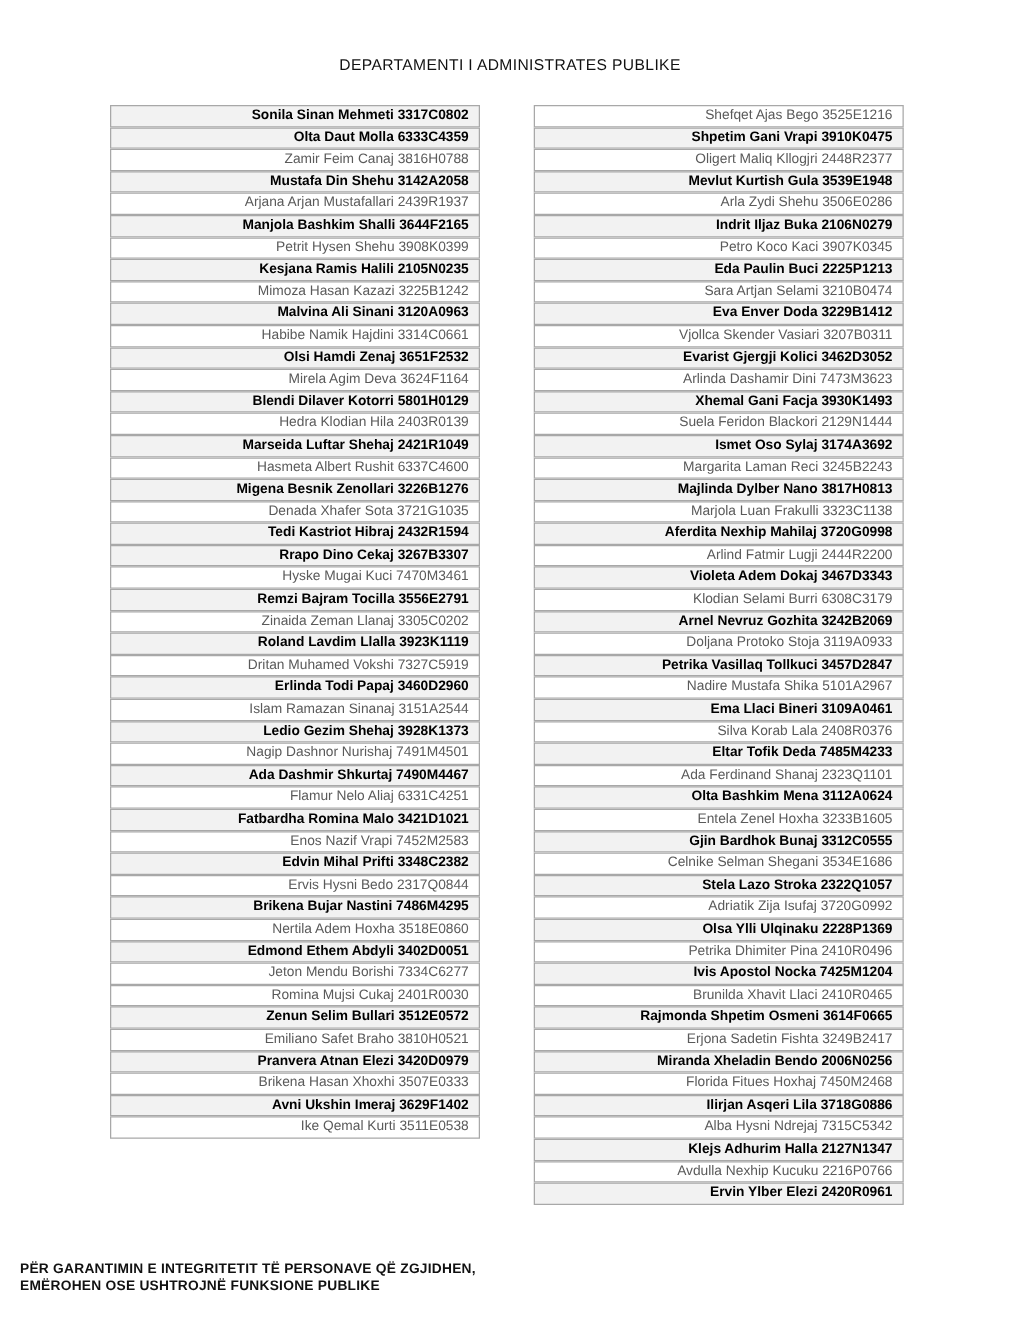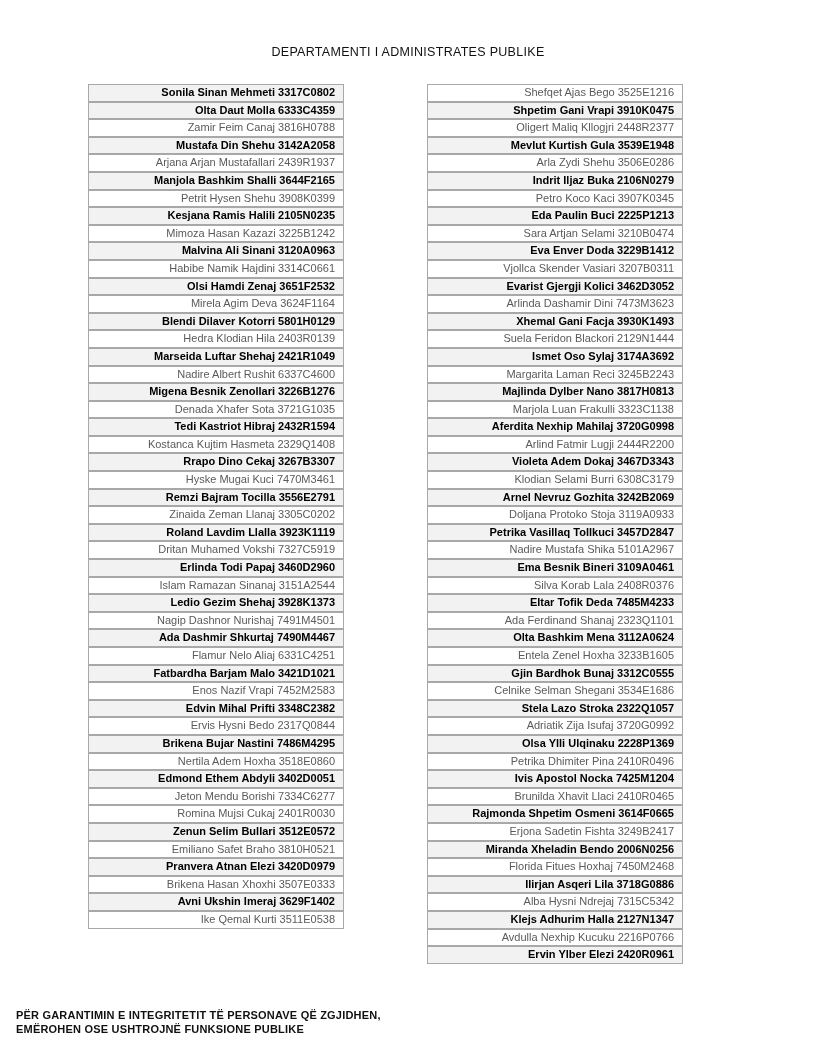--- a/index.html
+++ b/index.html
@@ -18,21 +18,21 @@
     left: 0;
     width: 100%;
     text-align: center;
     font-size: 12.5px;
     letter-spacing: 0.3px;
     color: #111111;
   }
   .col {
     position: absolute;
     top: 72px;
-    width: 256px;
+    width: 296px;
   }
   .col-left  { left: 88px; }
   .col-right { left: 427px; border-radius: 21px; }
   .row {
     box-sizing: border-box;
     height: 17.6px;
     border: 1px solid #a8a8a8;
     background: #ffffff;
     color: #5a5a5a;
     font-size: 11px;
@@ -76,38 +76,37 @@
       <div class="row"><span>Petrit Hysen Shehu</span> <span>3908K0399</span></div>
       <div class="row shaded"><span>Kesjana Ramis Halili</span> <span>2105N0235</span></div>
       <div class="row"><span>Mimoza Hasan Kazazi</span> <span>3225B1242</span></div>
       <div class="row shaded"><span>Malvina Ali Sinani</span> <span>3120A0963</span></div>
       <div class="row"><span>Habibe Namik Hajdini</span> <span>3314C0661</span></div>
       <div class="row shaded"><span>Olsi Hamdi Zenaj</span> <span>3651F2532</span></div>
       <div class="row"><span>Mirela Agim Deva</span> <span>3624F1164</span></div>
       <div class="row shaded"><span>Blendi Dilaver Kotorri</span> <span>5801H0129</span></div>
       <div class="row"><span>Hedra Klodian Hila</span> <span>2403R0139</span></div>
       <div class="row shaded"><span>Marseida Luftar Shehaj</span> <span>2421R1049</span></div>
-      <div class="row"><span>Nadire Albert Rushit</span> <span>6337C4600</span></div>
+      <div class="row"><span>Hasmeta Albert Rushit</span> <span>6337C4600</span></div>
       <div class="row shaded"><span>Migena Besnik Zenollari</span> <span>3226B1276</span></div>
       <div class="row"><span>Denada Xhafer Sota</span> <span>3721G1035</span></div>
       <div class="row shaded"><span>Tedi Kastriot Hibraj</span> <span>2432R1594</span></div>
-      <div class="row"><span>Kostanca Kujtim Hasmeta</span> <span>2329Q1408</span></div>
       <div class="row shaded"><span>Rrapo Dino Cekaj</span> <span>3267B3307</span></div>
       <div class="row"><span>Hyske Mugai Kuci</span> <span>7470M3461</span></div>
       <div class="row shaded"><span>Remzi Bajram Tocilla</span> <span>3556E2791</span></div>
       <div class="row"><span>Zinaida Zeman Llanaj</span> <span>3305C0202</span></div>
       <div class="row shaded"><span>Roland Lavdim Llalla</span> <span>3923K1119</span></div>
       <div class="row"><span>Dritan Muhamed Vokshi</span> <span>7327C5919</span></div>
       <div class="row shaded"><span>Erlinda Todi Papaj</span> <span>3460D2960</span></div>
       <div class="row"><span>Islam Ramazan Sinanaj</span> <span>3151A2544</span></div>
       <div class="row shaded"><span>Ledio Gezim Shehaj</span> <span>3928K1373</span></div>
       <div class="row"><span>Nagip Dashnor Nurishaj</span> <span>7491M4501</span></div>
       <div class="row shaded"><span>Ada Dashmir Shkurtaj</span> <span>7490M4467</span></div>
       <div class="row"><span>Flamur Nelo Aliaj</span> <span>6331C4251</span></div>
-      <div class="row shaded"><span>Fatbardha Barjam Malo</span> <span>3421D1021</span></div>
+      <div class="row shaded"><span>Fatbardha Romina Malo</span> <span>3421D1021</span></div>
       <div class="row"><span>Enos Nazif Vrapi</span> <span>7452M2583</span></div>
       <div class="row shaded"><span>Edvin Mihal Prifti</span> <span>3348C2382</span></div>
       <div class="row"><span>Ervis Hysni Bedo</span> <span>2317Q0844</span></div>
       <div class="row shaded"><span>Brikena Bujar Nastini</span> <span>7486M4295</span></div>
       <div class="row"><span>Nertila Adem Hoxha</span> <span>3518E0860</span></div>
       <div class="row shaded"><span>Edmond Ethem Abdyli</span> <span>3402D0051</span></div>
       <div class="row"><span>Jeton Mendu Borishi</span> <span>7334C6277</span></div>
       <div class="row"><span>Romina Mujsi Cukaj</span> <span>2401R0030</span></div>
       <div class="row shaded"><span>Zenun Selim Bullari</span> <span>3512E0572</span></div>
       <div class="row"><span>Emiliano Safet Braho</span> <span>3810H0521</span></div>
@@ -138,21 +137,21 @@
       <div class="row shaded"><span>Majlinda Dylber Nano</span> <span>3817H0813</span></div>
       <div class="row"><span>Marjola Luan Frakulli</span> <span>3323C1138</span></div>
       <div class="row shaded"><span>Aferdita Nexhip Mahilaj</span> <span>3720G0998</span></div>
       <div class="row"><span>Arlind Fatmir Lugji</span> <span>2444R2200</span></div>
       <div class="row shaded"><span>Violeta Adem Dokaj</span> <span>3467D3343</span></div>
       <div class="row"><span>Klodian Selami Burri</span> <span>6308C3179</span></div>
       <div class="row shaded"><span>Arnel Nevruz Gozhita</span> <span>3242B2069</span></div>
       <div class="row"><span>Doljana Protoko Stoja</span> <span>3119A0933</span></div>
       <div class="row shaded"><span>Petrika Vasillaq Tollkuci</span> <span>3457D2847</span></div>
       <div class="row"><span>Nadire Mustafa Shika</span> <span>5101A2967</span></div>
-      <div class="row shaded"><span>Ema Besnik Bineri</span> <span>3109A0461</span></div>
+      <div class="row shaded"><span>Ema Llaci Bineri</span> <span>3109A0461</span></div>
       <div class="row"><span>Silva Korab Lala</span> <span>2408R0376</span></div>
       <div class="row shaded"><span>Eltar Tofik Deda</span> <span>7485M4233</span></div>
       <div class="row"><span>Ada Ferdinand Shanaj</span> <span>2323Q1101</span></div>
       <div class="row shaded"><span>Olta Bashkim Mena</span> <span>3112A0624</span></div>
       <div class="row"><span>Entela Zenel Hoxha</span> <span>3233B1605</span></div>
       <div class="row shaded"><span>Gjin Bardhok Bunaj</span> <span>3312C0555</span></div>
       <div class="row"><span>Celnike Selman Shegani</span> <span>3534E1686</span></div>
       <div class="row shaded"><span>Stela Lazo Stroka</span> <span>2322Q1057</span></div>
       <div class="row"><span>Adriatik Zija Isufaj</span> <span>3720G0992</span></div>
       <div class="row shaded"><span>Olsa Ylli Ulqinaku</span> <span>2228P1369</span></div>

